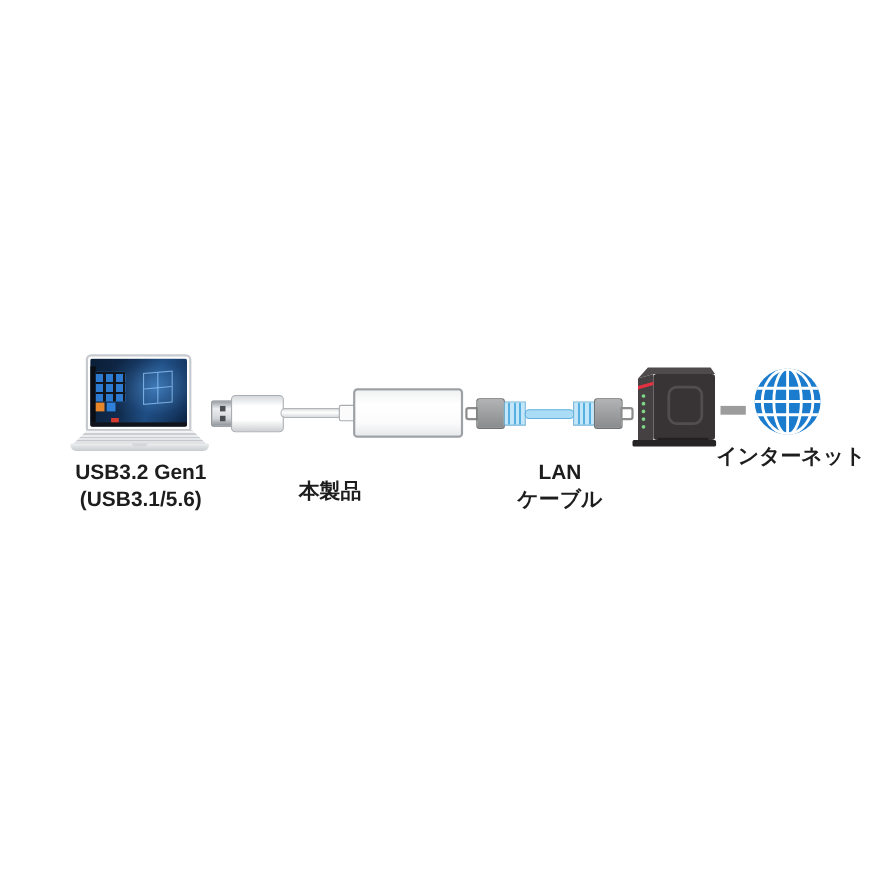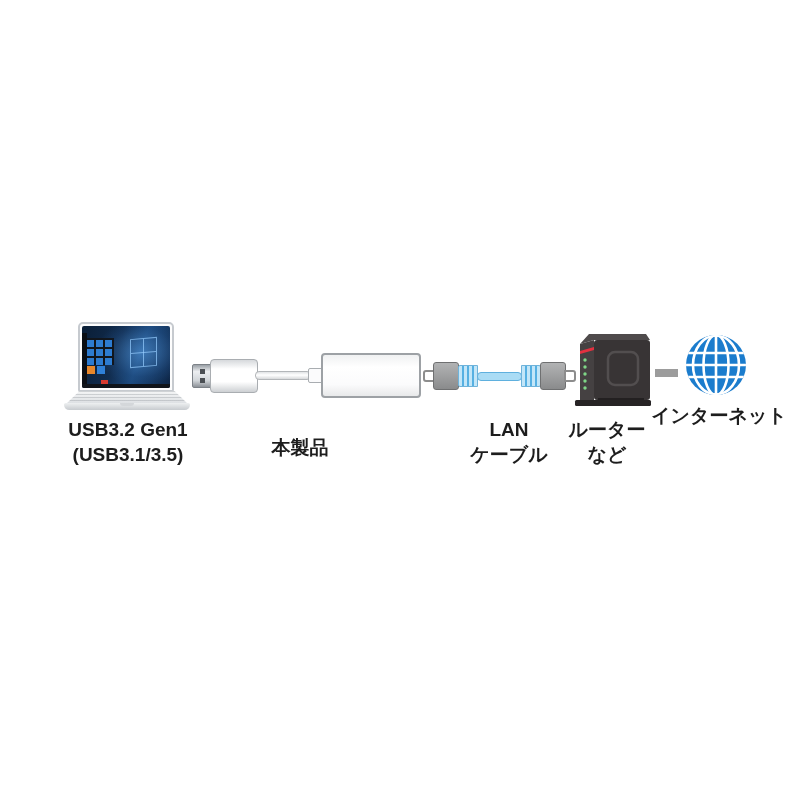--- a/index.html
+++ b/index.html
@@ -193,34 +193,30 @@
       <ellipse cx="31" cy="31" rx="12.5" ry="30"></ellipse>
       <ellipse cx="31" cy="31" rx="23" ry="29.5"></ellipse>
       <line x1="0" y1="31" x2="62" y2="31"></line>
       <line x1="0" y1="19" x2="62" y2="19"></line>
       <line x1="0" y1="43" x2="62" y2="43"></line>
     </g>
   </svg>
 
   <div class="label" style="left:128px;top:417px;">
     <div>USB3.2 Gen1</div>
-    <div>(USB3.1/3.5)</div>
+    <div>(USB3.1/5.6)</div>
   </div>
 
   <div class="label" style="left:300px;top:435px;">
     <div>本製品</div>
   </div>
 
   <div class="label" style="left:509px;top:417px;">
     <div>LAN</div>
     <div>ケーブル</div>
   </div>
 
-  <div class="label" style="left:607px;top:417px;">
-    <div>ルーター</div>
-    <div>など</div>
-  </div>
 
   <div class="label" style="left:719px;top:403px;">
     <div>インターネット</div>
   </div>
 
 </div>
 
 </body></html>

